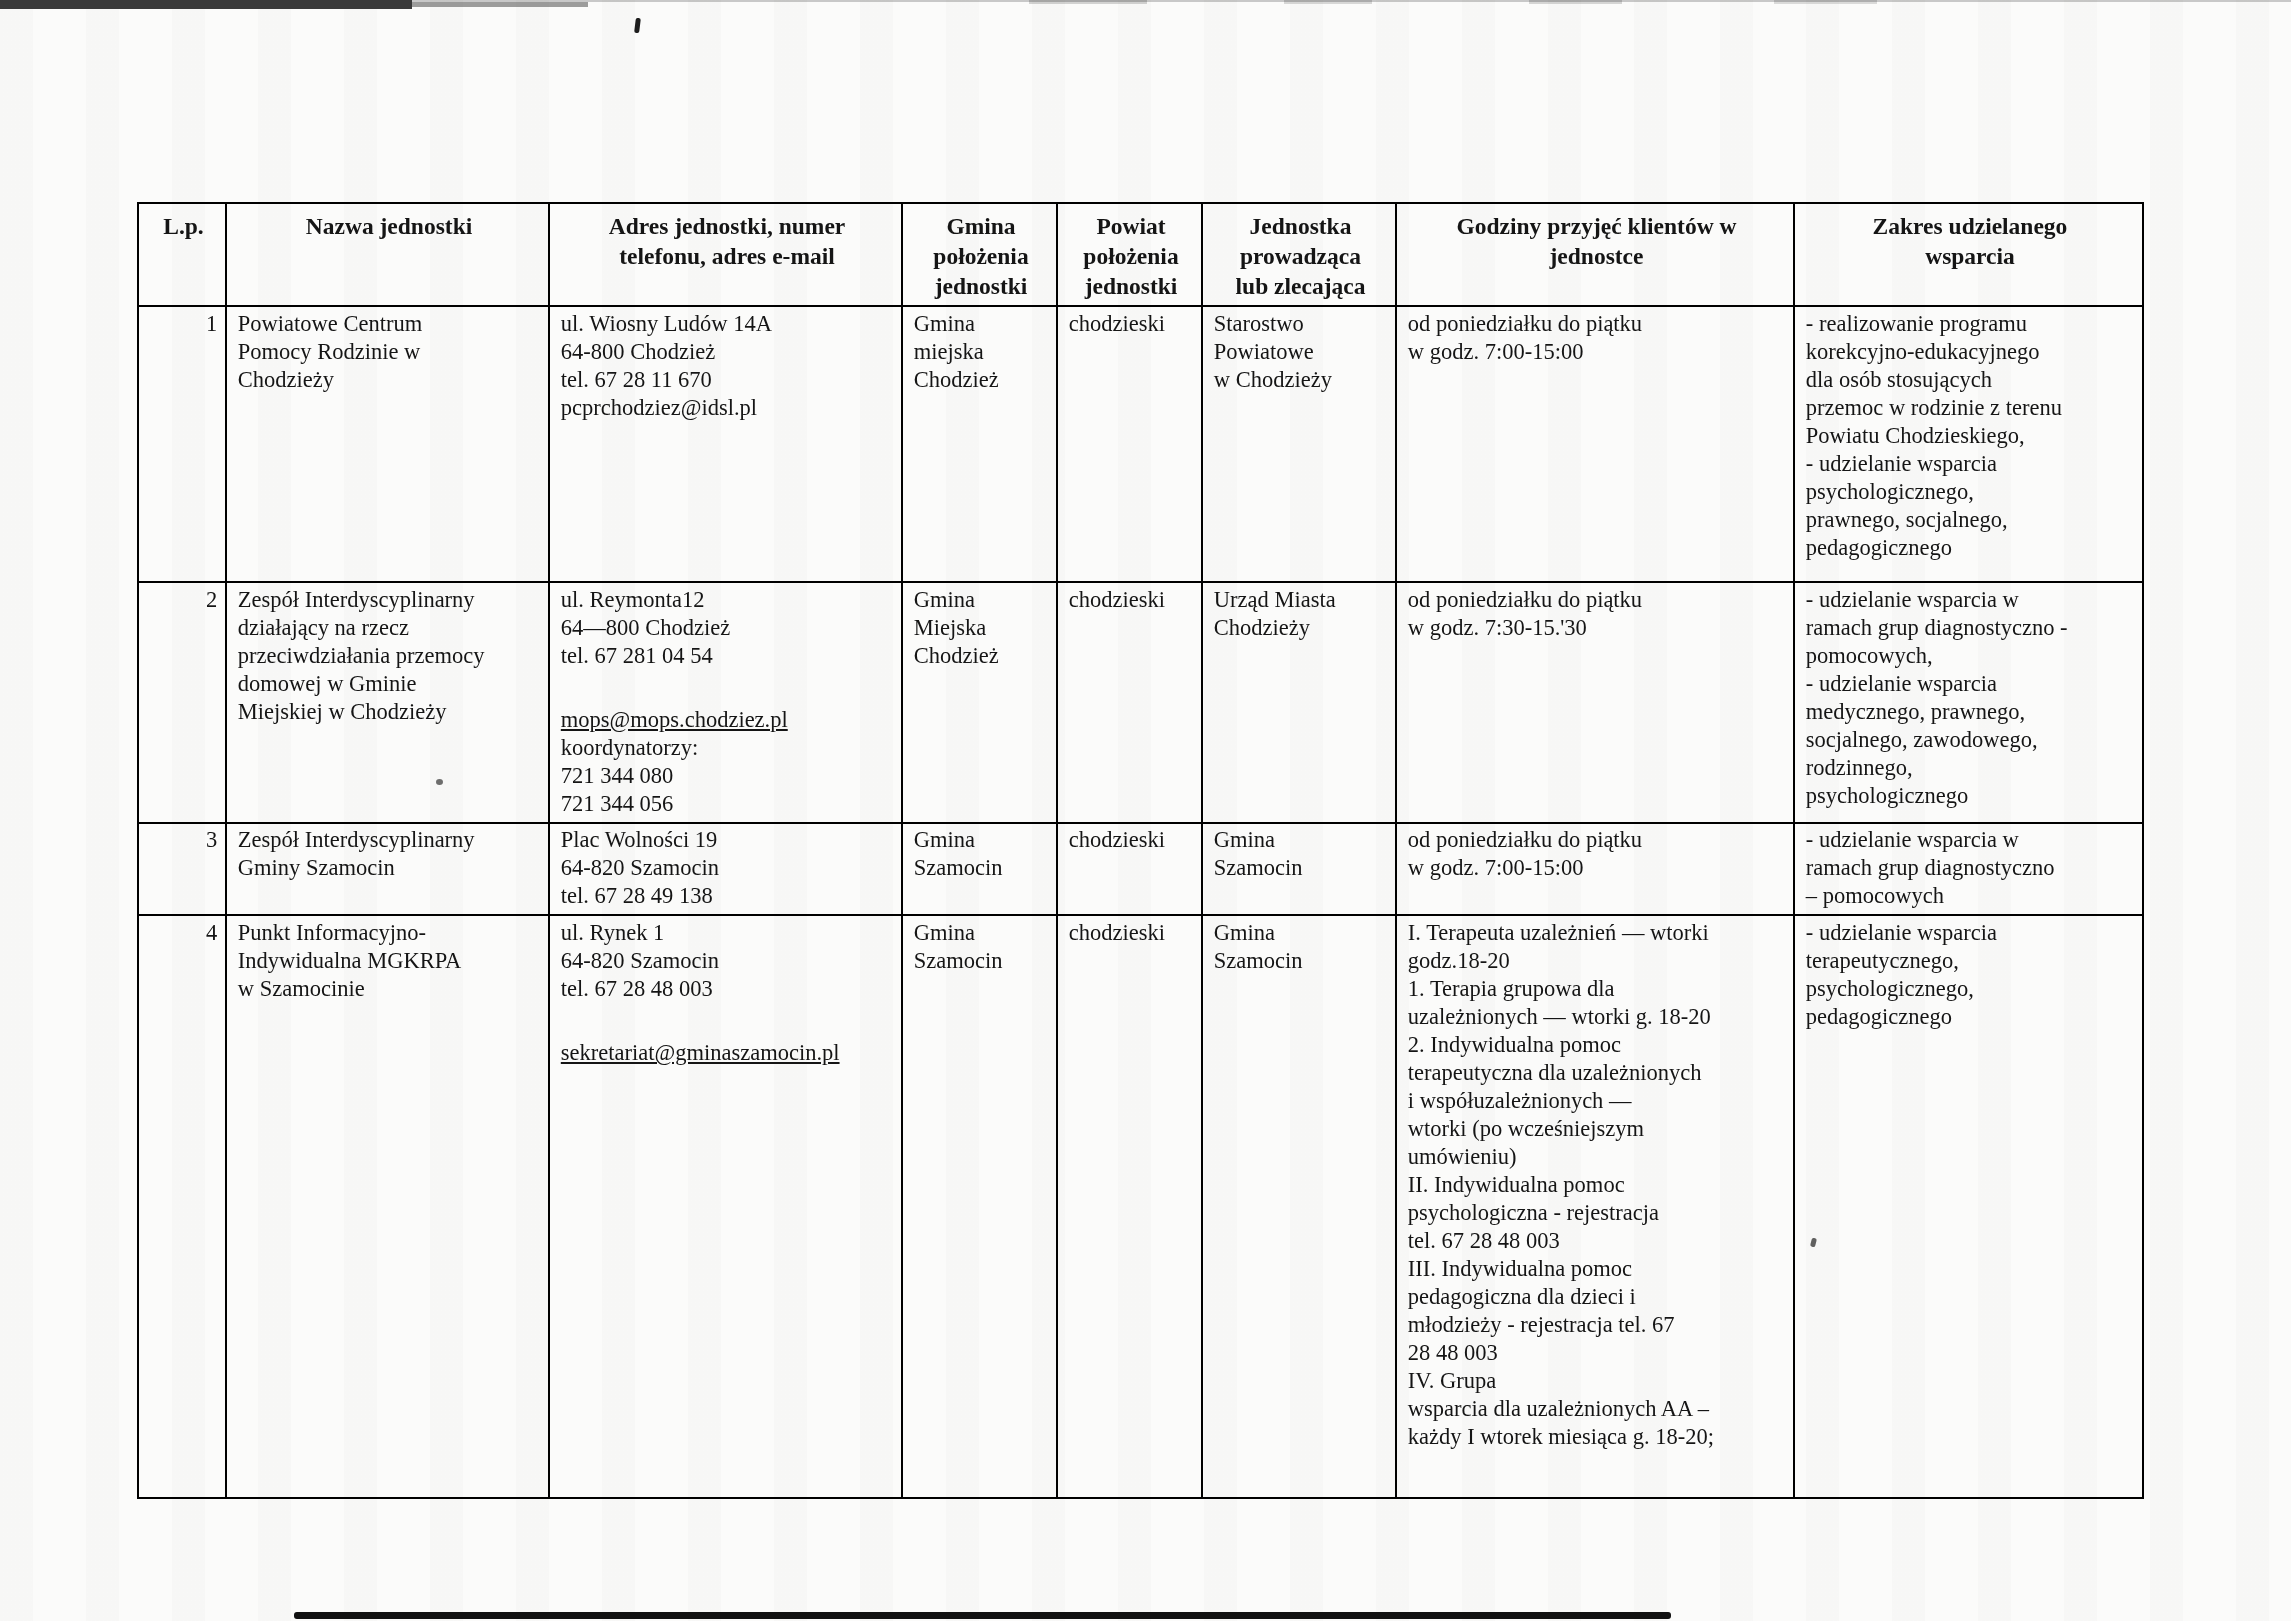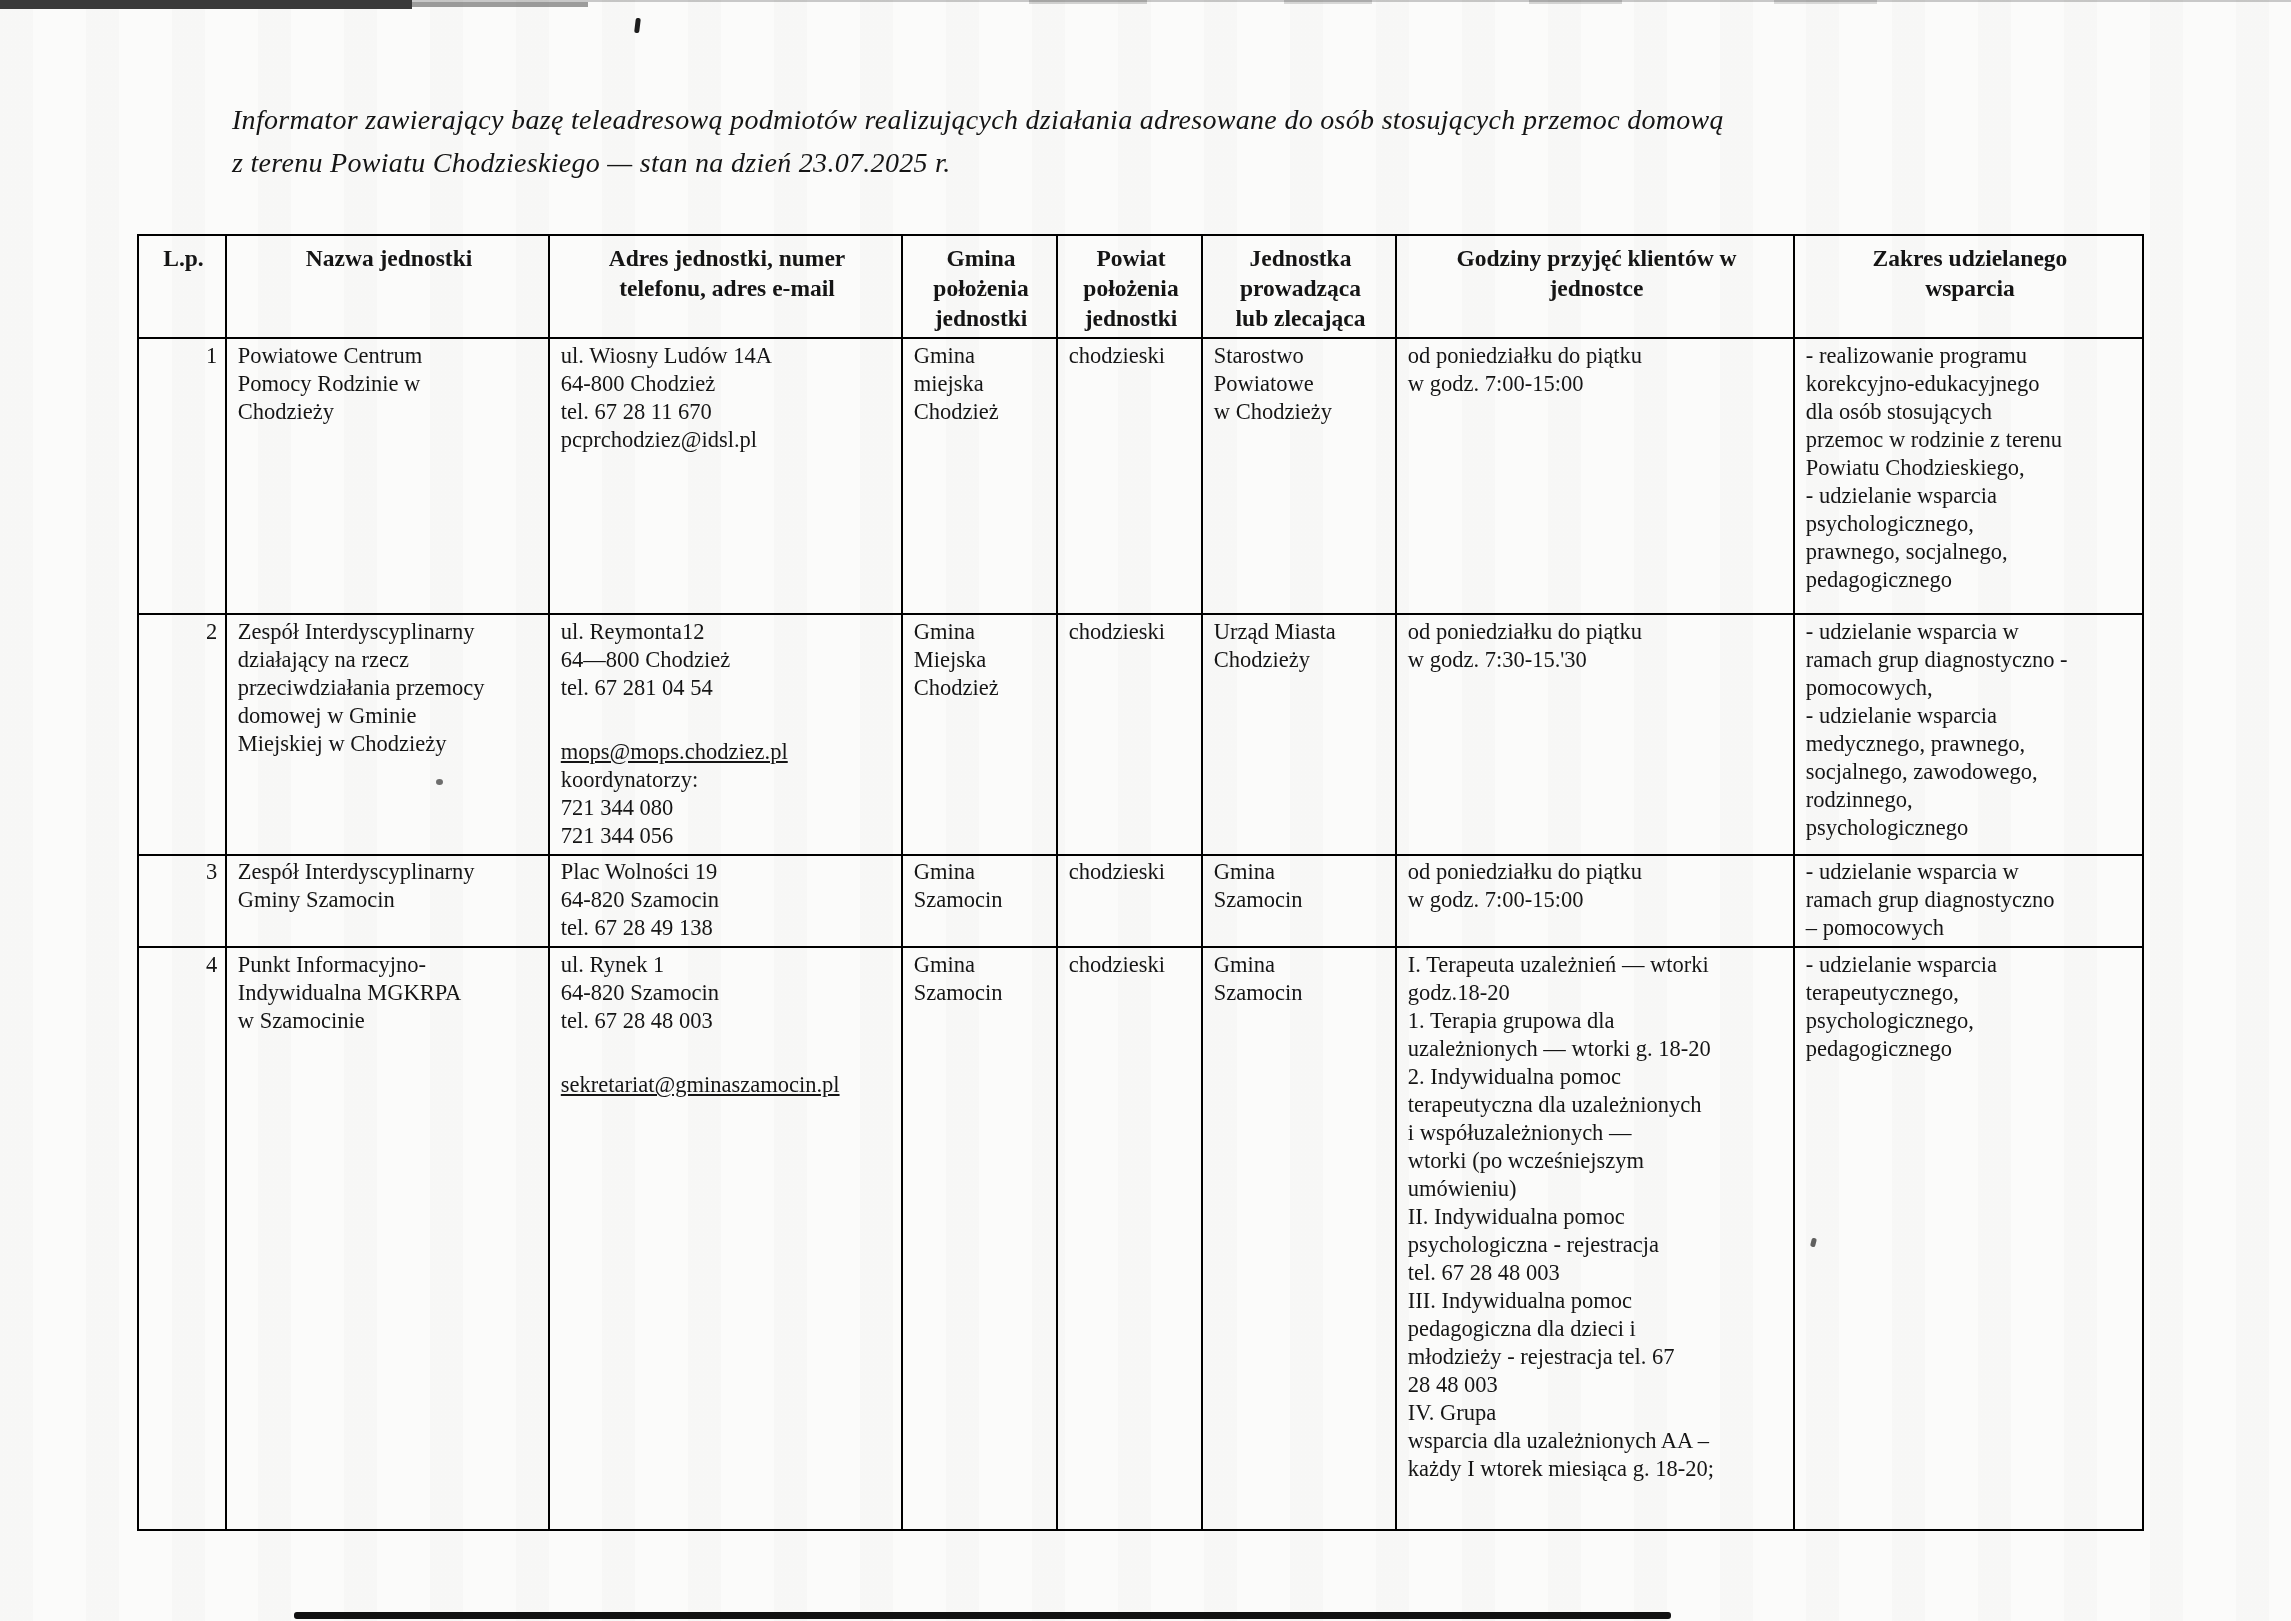--- a/index.html
+++ b/index.html
@@ -15,21 +15,21 @@
   .page::before {
     content:""; position:absolute; inset:0; pointer-events:none;
     background:repeating-linear-gradient(90deg, rgba(0,0,0,0.015) 0 33px, rgba(0,0,0,0) 33px 86px);
   }
   .doc-title {
     position:absolute; left:232px; top:98px;
     font-style:italic; font-size:28px; line-height:43px;
     letter-spacing:0.3px; white-space:nowrap;
   }
   table.dir {
-    position:absolute; left:137px; top:234px;
+    position:absolute; left:137px; top:202px;
     width:2005px; border-collapse:collapse; table-layout:fixed;
     border:2.9px solid #000;
   }
   table.dir th, table.dir td {
     border:2px solid #000;
     vertical-align:top;
     padding:2.9px 7.8px 3.9px 10.8px;
     font-size:22.5px; line-height:28px;
     overflow:hidden;
   }
@@ -74,24 +74,20 @@
   <div class="art art-top-fade"></div>
   <div class="art art-smudge-1"></div>
   <div class="art art-smudge-2"></div>
   <div class="art art-smudge-3"></div>
   <div class="art art-smudge-4"></div>
   <div class="art art-tick"></div>
   <div class="art art-speck"></div>
   <div class="art art-comma"></div>
   <div class="art art-bottom"></div>
 
-  <div class="doc-title">
-    <div>Informator zawierający bazę teleadresową podmiotów realizujących działania adresowane do osób stosujących przemoc domową</div>
-    <div>z terenu Powiatu Chodzieskiego — stan na dzień 23.07.2025 r.</div>
-  </div>
 
   <table class="dir">
     <colgroup>
       <col class="col-0">
         <col class="col-1">
         <col class="col-2">
         <col class="col-3">
       <col class="col-4">
         <col class="col-5">
         <col class="col-6">

